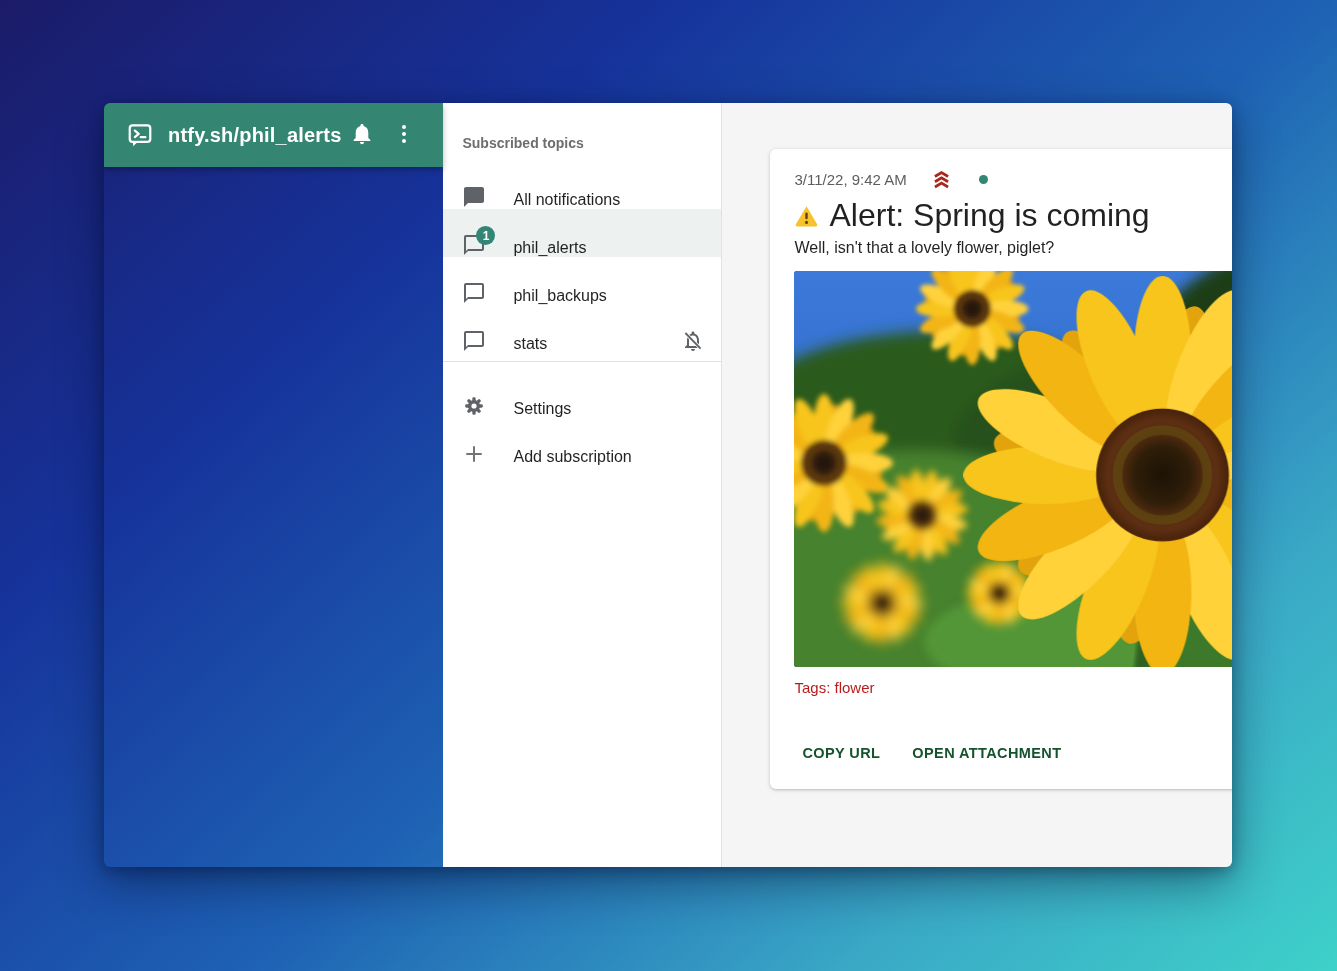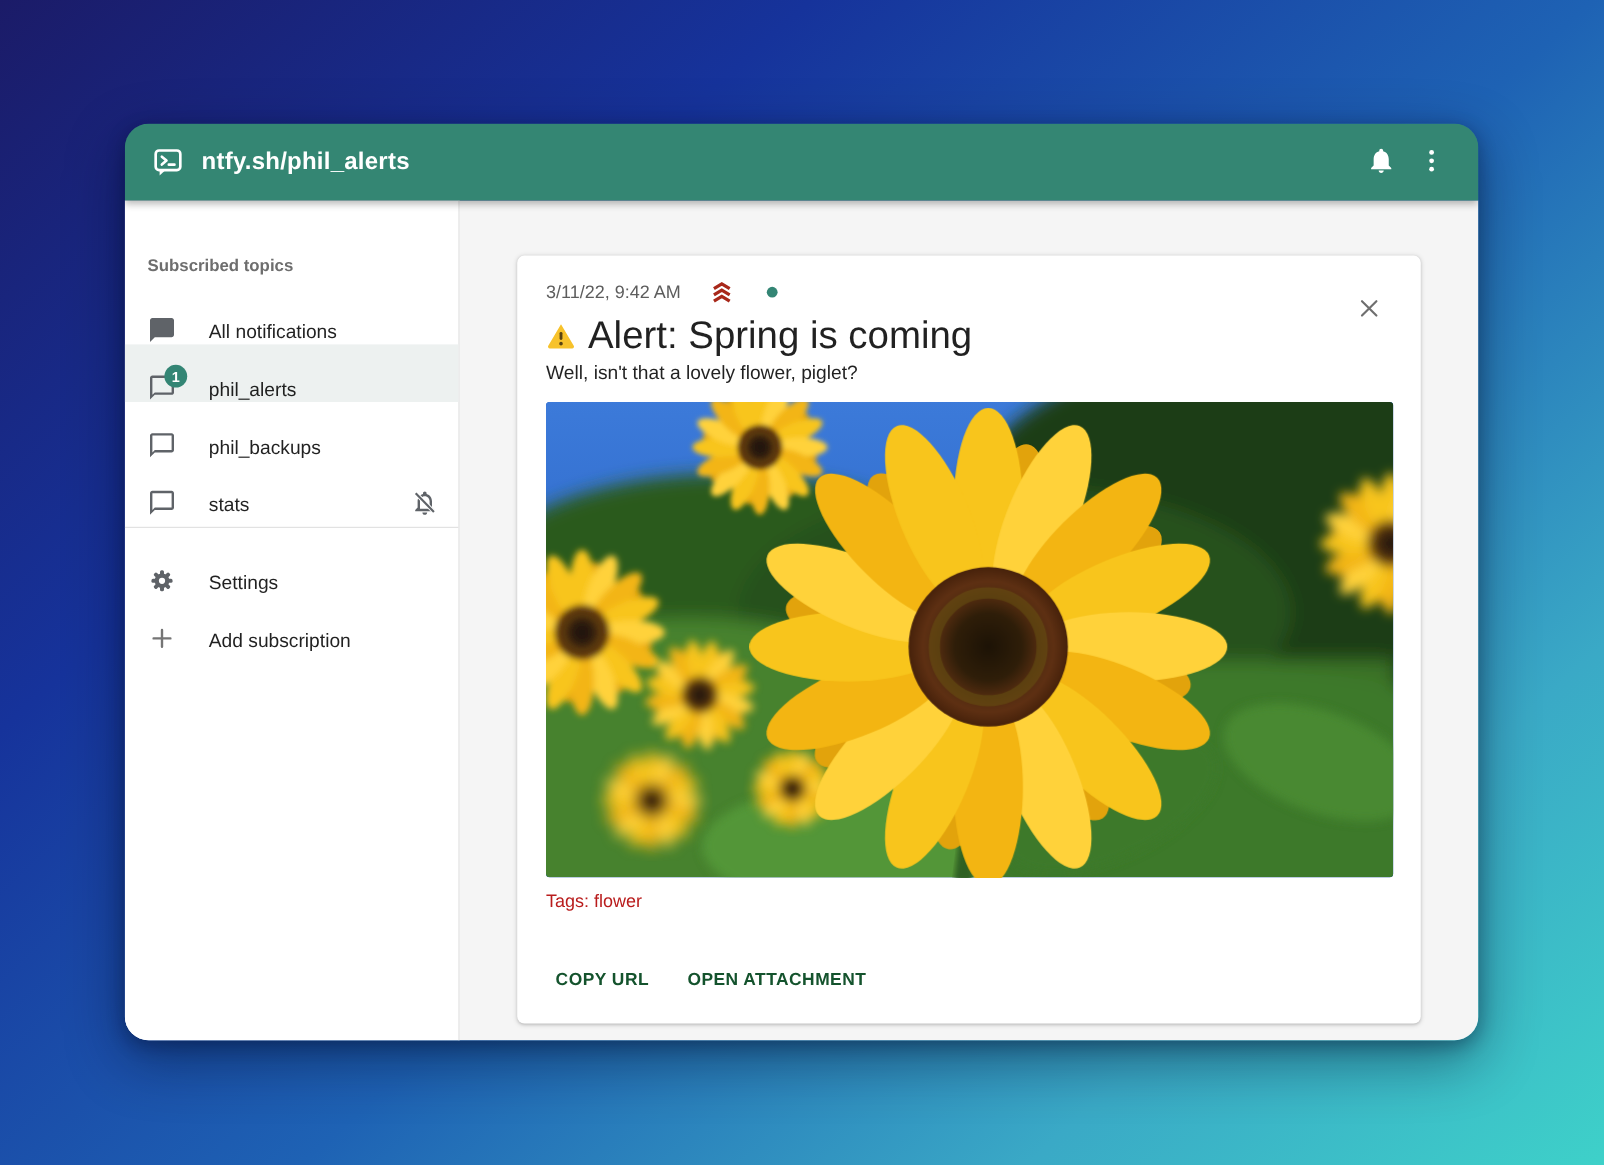--- a/index.html
+++ b/index.html
@@ -4,42 +4,42 @@
 <style>
   * { margin:0; padding:0; box-sizing:border-box; }
   html,body { width:1337px; height:971px; overflow:hidden; }
   body {
     font-family:"Liberation Sans","DejaVu Sans",sans-serif;
     background:linear-gradient(138deg,#1b1b68 0%,#16339b 28%,#1e62b4 55%,#3aa9c6 80%,#3ed1c9 100%);
     position:relative;
   }
   .window {
     position:absolute; left:104px; top:103px; width:1128px; height:764px;
-    border-radius:20px; overflow:hidden;
+    border-radius:6px; overflow:hidden;
     box-shadow:0 16px 48px rgba(0,10,40,.45), 0 4px 14px rgba(0,10,40,.3);
-    display:flex; flex-direction:column;
+    display:flex; 
   }
   
   .appbar {
     height:64px; flex:0 0 64px; background:#348673; color:#fff;
     display:flex; align-items:center; padding:0 18px 0 22px;
     box-shadow:0 3px 6px rgba(0,0,0,.28); position:relative; z-index:3;
   }
   .appbar .logo { width:28px; height:28px; display:flex; align-items:center; }
   .appbar .title { font-size:20px; font-weight:700; margin-left:14px; letter-spacing:.2px; }
   .appbar .spacer { flex:1; }
   .iconbtn {
     width:42px; height:42px; border:none; background:transparent; border-radius:50%;
     display:flex; align-items:center; justify-content:center; cursor:pointer;
   }
   
   .content { flex:1; display:flex; background:#f5f5f5; min-height:0; }
   .sidebar {
     width:279px; flex:0 0 279px; background:#fff; border-right:1px solid #e2e2e2;
-    padding-top:24px;
+    padding-top:10px;
   }
   .section-label { padding:22px 16px 10px 19px; color:#6e6e6e; font-size:14px; font-weight:700; }
   .nav-item {
     height:48px; display:flex; align-items:flex-end; padding:0 16px 0 19px;
     font-size:16px; color:rgba(0,0,0,.87); cursor:pointer; position:relative;
   }
   .nav-item.selected { background:#edf1f0; }
   .nav-icon { width:24px; height:24px; margin-right:27px; position:relative; flex:0 0 24px; }
   .nav-label { white-space:nowrap; }
   .badge {

